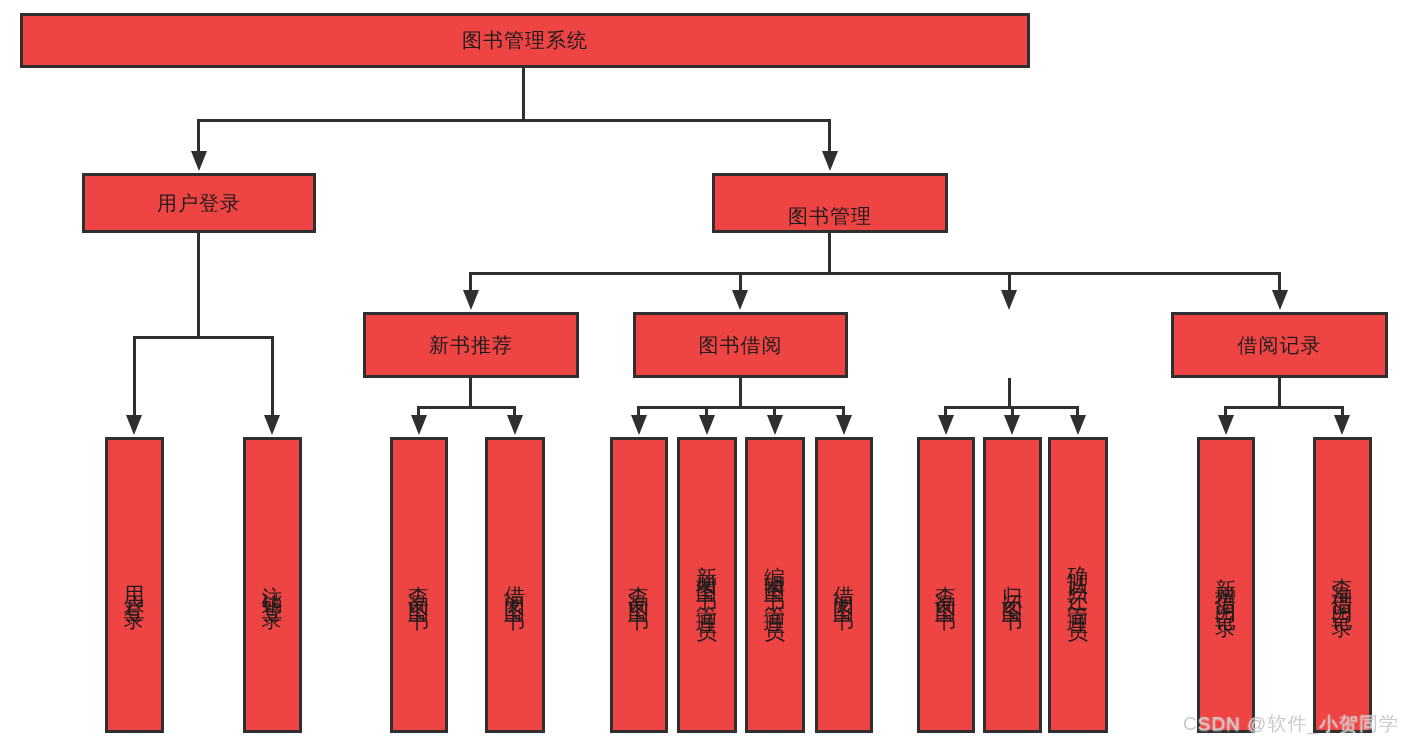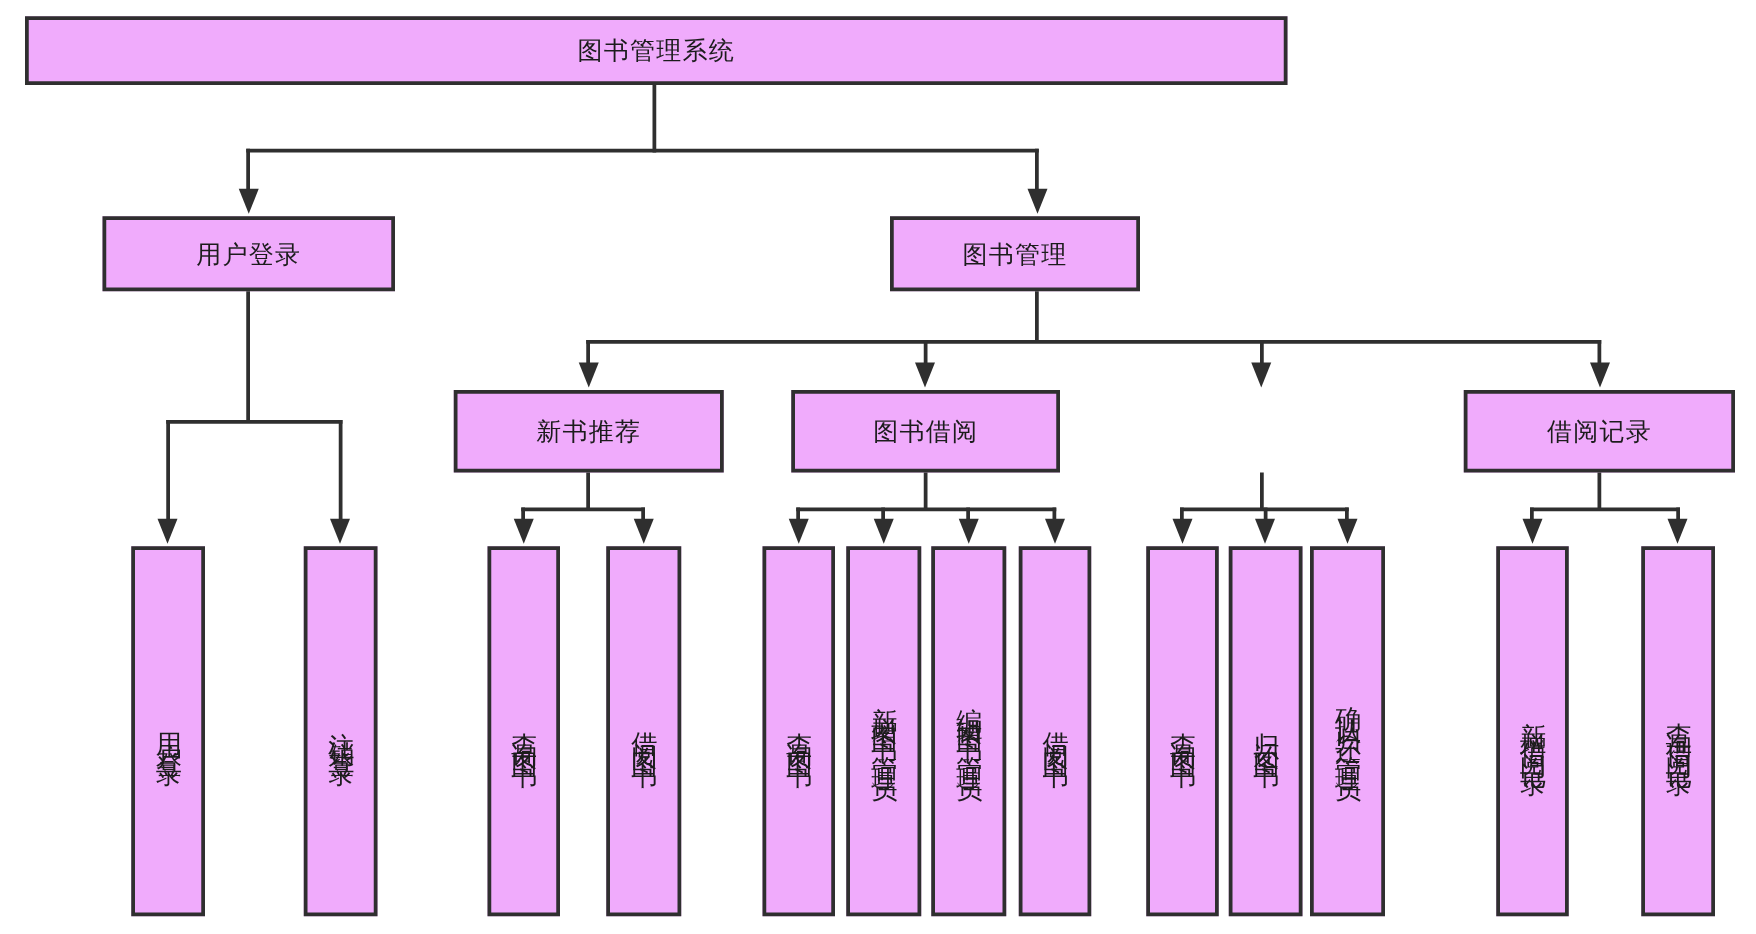--- a/index.html
+++ b/index.html
@@ -6,21 +6,21 @@
   #canvas{
     position:relative;
     width:1405px;height:747px;
     background:#ffffff;
     font-family:"Liberation Sans",sans-serif;
     overflow:hidden;
   }
   .box{
     position:absolute;
     border:3px solid #2f2f2f;
-    background:#f0abfc;
+    background:#ef4444;
     box-sizing:border-box;
     display:flex;align-items:center;justify-content:center;
     color:#1c1c1c;
   }
   .box.h{font-size:20px;letter-spacing:1px;}
   .box.v span{
     writing-mode:vertical-rl;
     text-orientation:mixed;
     font-size:21px;
     line-height:1;
@@ -58,21 +58,21 @@
   <div class="vline" style="left:522px;top:68px;height:54px;"></div>
   <div class="hline" style="left:197px;top:119px;width:634px;"></div>
   <div class="vline" style="left:197px;top:119px;height:36px;"></div>
   <div class="vline" style="left:828px;top:119px;height:36px;"></div>
   <div class="arrow" style="left:191px;top:151px;"></div>
   <div class="arrow" style="left:822px;top:151px;"></div>
 
   <div class="box h" style="left:82px;top:173px;width:234px;height:60px;">
     <span>用户登录</span>
   </div>
-  <div class="box h" style="left:712px;top:173px;width:200px;height:60px;">
+  <div class="box h" style="left:712px;top:173px;width:236px;height:60px;align-items:flex-end;">
     <span>图书管理</span>
   </div>
 
   <div class="vline" style="left:197px;top:233px;height:105px;"></div>
   <div class="hline" style="left:133px;top:336px;width:141px;"></div>
   <div class="vline" style="left:133px;top:336px;height:80px;"></div>
   <div class="vline" style="left:271px;top:336px;height:80px;"></div>
   <div class="arrow" style="left:126px;top:415px;"></div>
   <div class="arrow" style="left:264px;top:415px;"></div>
 
@@ -168,14 +168,15 @@
     <span>确认归还（管理员）</span>
   </div>
 
   <div class="box v" style="left:1197px;top:437px;width:58px;height:296px;">
     <span>新增借阅记录</span>
   </div>
   <div class="box v" style="left:1313px;top:437px;width:59px;height:296px;">
     <span>查询借阅记录</span>
   </div>
 
+  <div class="watermark">CSDN @软件_小贺同学</div>
 
 </div>
 
 </body></html>

